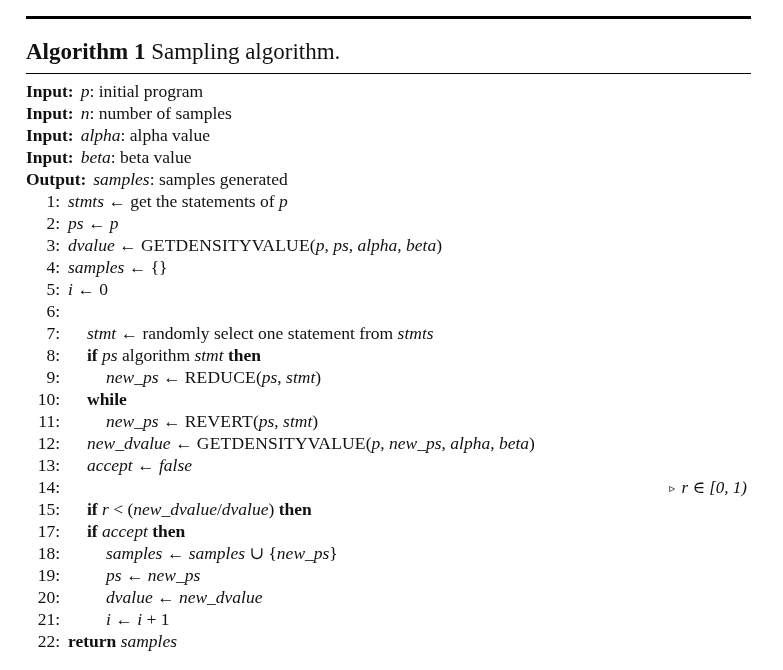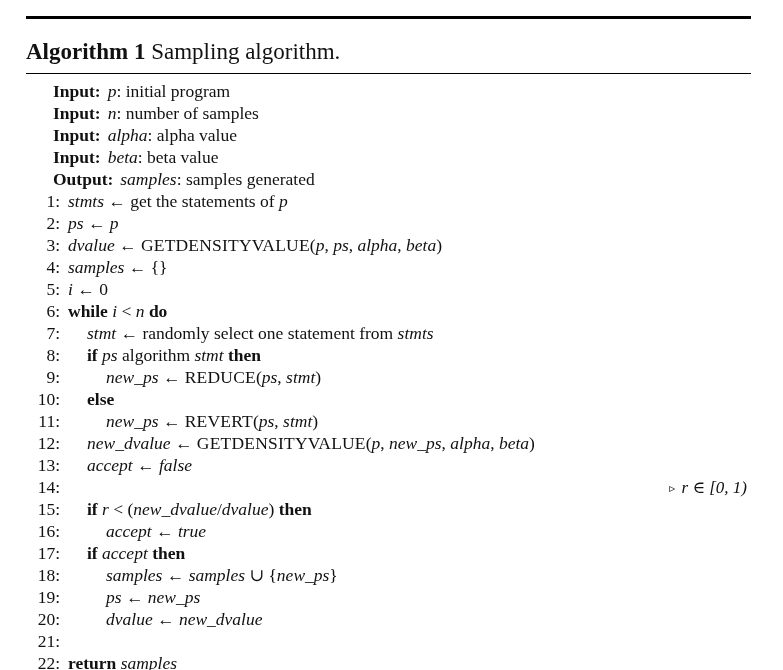--- a/index.html
+++ b/index.html
@@ -55,21 +55,20 @@
   .io-line {
     display: flex;
     align-items: baseline;
     height: 22px;
     font-size: 17.5px;
     white-space: nowrap;
   }
   .io-label {
     font-weight: bold;
     margin-right: 7px;
-    margin-left: 27px;
   }
   .io-var {
     font-style: italic;
   }
   .io-rest {
     font-style: normal;
   }
 
   
   .alg-line {
@@ -191,37 +190,36 @@
         <div class="alg-line">
           <span class="ln">4:</span>
           <span class="code"><span class="it">samples</span> <span class="op">←</span> <span class="op">{</span><span class="op">}</span></span>
         </div>
         <div class="alg-line">
           <span class="ln">5:</span>
           <span class="code"><span class="it">i</span> <span class="op">←</span> <span class="num">0</span></span>
         </div>
         <div class="alg-line">
           <span class="ln">6:</span>
-          <span class="code"><span class="kw">while</span> <span class="it">i</span> <span class="op">&lt;</span> <span class="it">n</span> <span class="kw">do</span></span>
         </div>
         <div class="alg-line">
           <span class="ln">7:</span>
           <span class="code ind1"><span class="it">stmt</span> <span class="op">←</span> <span class="rm">randomly</span> <span class="rm">select</span> <span class="rm">one</span> <span class="rm">statement</span> <span class="rm">from</span> <span class="it">stmts</span></span>
         </div>
         <div class="alg-line">
           <span class="ln">8:</span>
           <span class="code ind1"><span class="kw">if</span> <span class="it">ps</span> <span class="rm">algorithm</span> <span class="it">stmt</span> <span class="kw">then</span></span>
         </div>
         <div class="alg-line">
           <span class="ln">9:</span>
           <span class="code ind2"><span class="it">new_ps</span> <span class="op">←</span> <span class="sc">REDUCE</span><span class="op">(</span><span class="it">ps</span><span class="op">,</span> <span class="it">stmt</span><span class="op">)</span></span>
         </div>
         <div class="alg-line">
           <span class="ln">10:</span>
-          <span class="code ind1"><span class="kw">else</span></span>
+          <span class="code ind1"><span class="kw">while</span></span>
         </div>
         <div class="alg-line">
           <span class="ln">11:</span>
           <span class="code ind2"><span class="it">new_ps</span> <span class="op">←</span> <span class="sc">REVERT</span><span class="op">(</span><span class="it">ps</span><span class="op">,</span> <span class="it">stmt</span><span class="op">)</span></span>
         </div>
         <div class="alg-line">
           <span class="ln">12:</span>
           <span class="code ind1"><span class="it">new_dvalue</span> <span class="op">←</span> <span class="sc">GETDENSITYVALUE</span><span class="op">(</span><span class="it">p</span><span class="op">,</span> <span class="it">new_ps</span><span class="op">,</span> <span class="it">alpha</span><span class="op">,</span> <span class="it">beta</span><span class="op">)</span></span>
         </div>
         <div class="alg-line">
@@ -230,41 +228,38 @@
         </div>
         <div class="alg-line">
           <span class="ln">14:</span>
           <span class="comment"><span class="tri">▹</span><span class="it"> r ∈ [0, 1)</span></span>
         </div>
         <div class="alg-line">
           <span class="ln">15:</span>
           <span class="code ind1"><span class="kw">if</span> <span class="it">r</span> <span class="op">&lt;</span> <span class="op">(</span><span class="it">new_dvalue</span><span class="op">/</span><span class="it">dvalue</span><span class="op">)</span> <span class="kw">then</span></span>
         </div>
         <div class="alg-line">
-          <span class="ln">16:</span>
-          <span class="code ind2"><span class="it">accept</span> <span class="op">←</span> <span class="it">true</span></span>
-        </div>
-        <div class="alg-line">
           <span class="ln">17:</span>
           <span class="code ind1"><span class="kw">if</span> <span class="it">accept</span> <span class="kw">then</span></span>
         </div>
         <div class="alg-line">
           <span class="ln">18:</span>
           <span class="code ind2"><span class="it">samples</span> <span class="op">←</span> <span class="it">samples</span> <span class="op">∪</span> <span class="op">{</span><span class="it">new_ps</span><span class="op">}</span></span>
         </div>
         <div class="alg-line">
           <span class="ln">19:</span>
           <span class="code ind2"><span class="it">ps</span> <span class="op">←</span> <span class="it">new_ps</span></span>
         </div>
         <div class="alg-line">
           <span class="ln">20:</span>
           <span class="code ind2"><span class="it">dvalue</span> <span class="op">←</span> <span class="it">new_dvalue</span></span>
         </div>
         <div class="alg-line">
           <span class="ln">21:</span>
+          <span class="code ind2"><span class="it">i</span> <span class="op">←</span> <span class="it">i</span> <span class="op">+</span> <span class="num">1</span></span>
         </div>
         <div class="alg-line">
           <span class="ln">22:</span>
           <span class="code"><span class="kw">return</span> <span class="it">samples</span></span>
         </div>
       </div>
   </div>
 
 </div>
 

